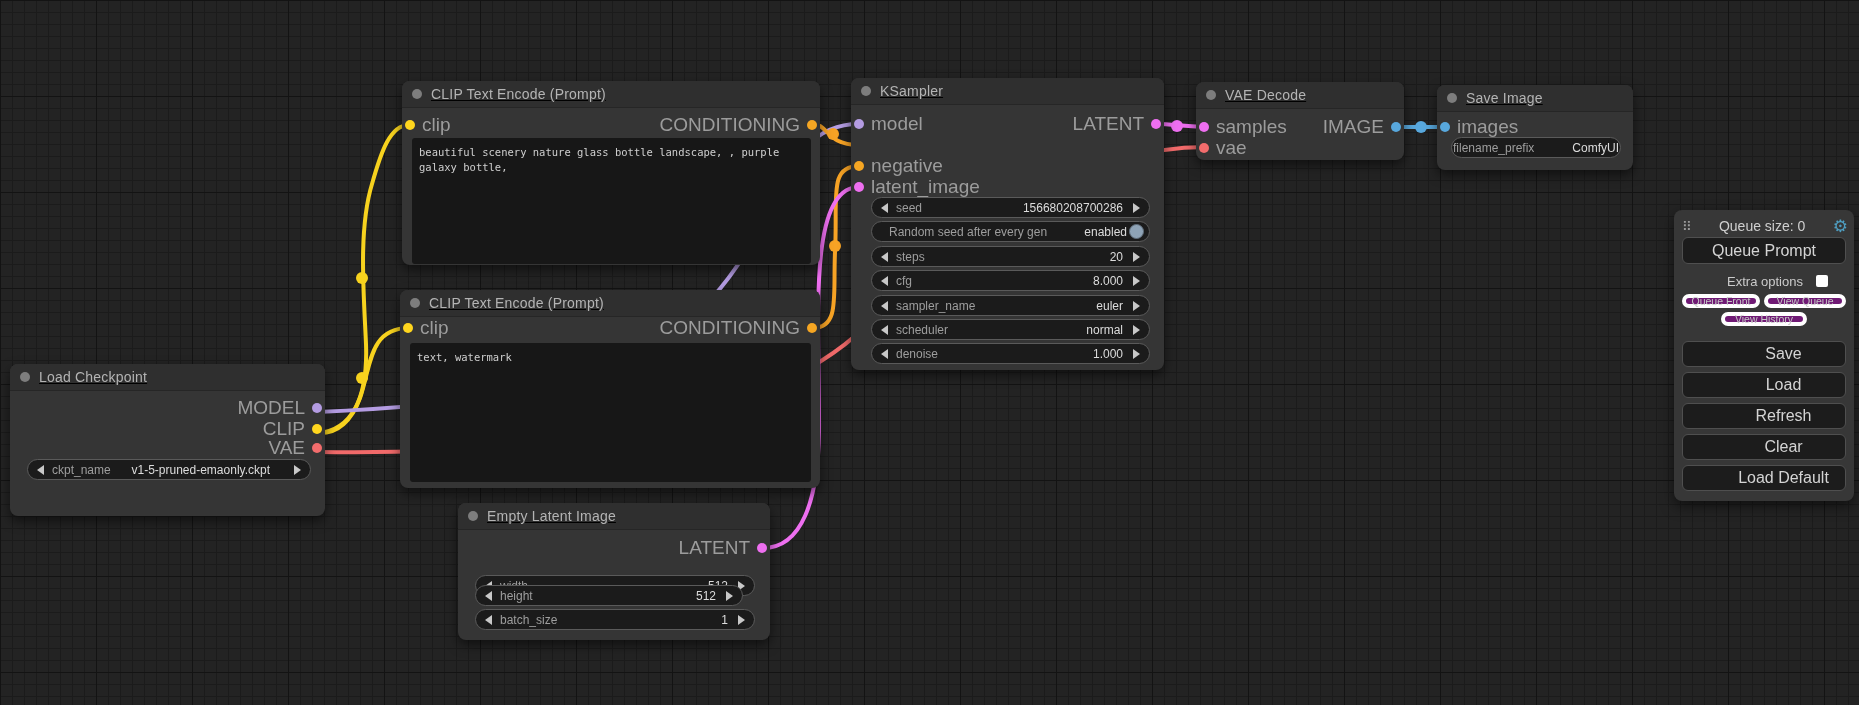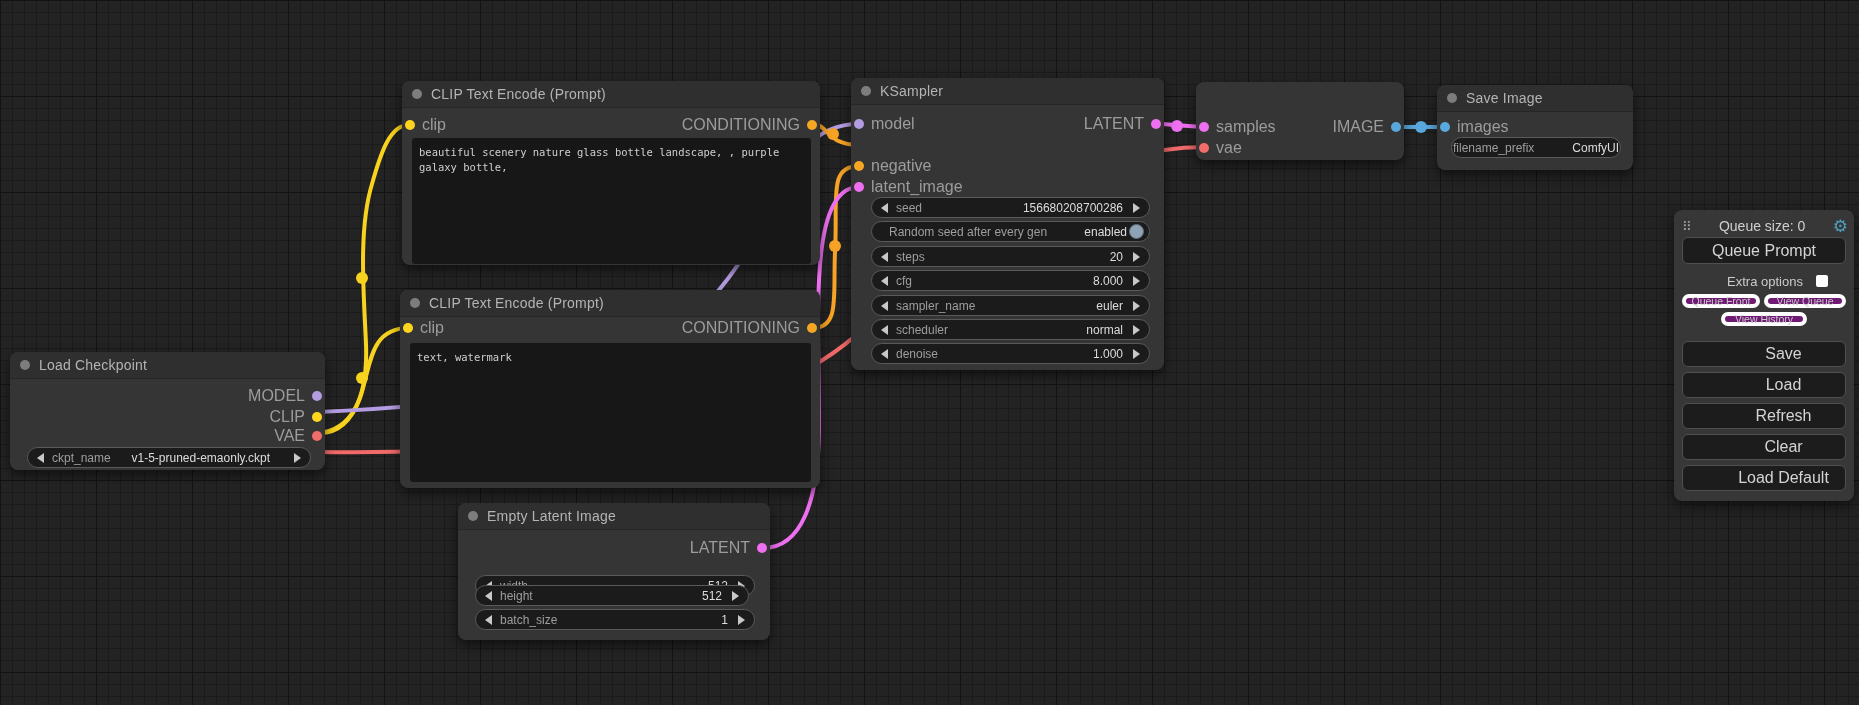--- a/index.html
+++ b/index.html
@@ -11,29 +11,30 @@
       linear-gradient(#131313 1px, transparent 1px),
       linear-gradient(90deg,#131313 1px, transparent 1px),
       linear-gradient(#1b1b1b 1px, transparent 1px),
       linear-gradient(90deg,#1b1b1b 1px, transparent 1px);
     background-size:96px 96px,96px 96px,12px 12px,12px 12px;
   }
   .wires{position:absolute;left:0;top:0;z-index:1;}
   .node{
     position:absolute;background:#353535;border-radius:8px;z-index:2;
     box-shadow:0 5px 12px rgba(0,0,0,.55);
+    text-decoration:underline;
   }
   .nh{height:26px;background:#2f2f2f;border-radius:8px 8px 0 0;display:flex;align-items:center;
       padding:0 10px;border-bottom:1px solid #262626;}
   .cdot{width:10px;height:10px;border-radius:50%;background:#7d7d7d;margin-right:9px;flex:0 0 auto;}
   .nt{color:#b4b4b4;font-size:14px;letter-spacing:.2px;white-space:nowrap;}
   .prow{position:absolute;left:0;right:0;height:20px;display:flex;align-items:center;}
   .pdot{position:absolute;width:10px;height:10px;border-radius:50%;top:5px;}
   .pdot.in{left:3px}.pdot.out{right:3px}
-  .plbl{color:#9c9c9c;font-size:16px;white-space:nowrap;}
+  .plbl{color:#9c9c9c;font-size:19px;white-space:nowrap;}
   .plbl.inl{margin-left:20px}
   .plbl.outl{margin-left:auto;margin-right:20px}
   .c-model{background:#b49ce2}.c-clip{background:#ffd61e}.c-vae{background:#f26c6c}
   .c-cond{background:#f5a623}.c-latent{background:#ee6ff0}.c-image{background:#58a8dd}
   .widget{position:absolute;left:20px;right:14px;height:19px;background:#1b1b1b;
     border:1px solid #5a5a5a;border-radius:11px;display:flex;align-items:center;
     padding:0 9px;font-size:12px;white-space:nowrap;}
   .warrow{width:0;height:0;border-style:solid;flex:0 0 auto;}
   .warrow.l{border-width:5px 7px 5px 0;border-color:transparent #c8c8c8 transparent transparent;}
   .warrow.r{border-width:5px 0 5px 7px;border-color:transparent transparent transparent #c8c8c8;}
@@ -86,21 +87,21 @@
   <g stroke="none">
     <circle cx="362" cy="278" r="6" fill="#f7d21e"></circle>
     <circle cx="362" cy="378" r="6" fill="#f7d21e"></circle>
     <circle cx="833" cy="134" r="6" fill="#f7a325"></circle>
     <circle cx="835" cy="246" r="6" fill="#f7a325"></circle>
     <circle cx="1177" cy="126" r="6" fill="#ee6ff0"></circle>
     <circle cx="1421" cy="127" r="6" fill="#58a8dd"></circle>
   </g>
 </svg>
 
-<div class="node" style="left:10px;top:352px;width:315px;height:118px">
+<div class="node" style="left:10px;top:364px;width:315px;height:152px">
   <div class="nh">
     <span class="cdot"></span>
     <span class="nt">Load Checkpoint</span>
   </div>
   <div class="prow" style="top:34px">
     <span class="plbl outl">MODEL</span>
     <span class="pdot out c-model"></span>
   </div>
   <div class="prow" style="top:55px">
     <span class="plbl outl">CLIP</span>
@@ -203,20 +204,24 @@
   </div>
   <div class="widget" style="top:265px">
     <span class="warrow l"></span>
     <span class="wlbl">denoise</span>
     <span class="wval">1.000</span>
     <span class="warrow r"></span>
   </div>
 </div>
 
 <div class="node" style="left:1196px;top:82px;width:208px;height:78px">
+  <div class="nh">
+    <span class="cdot"></span>
+    <span class="nt">VAE Decode</span>
+  </div>
   <div class="prow" style="top:35px">
     <span class="pdot in c-latent"></span>
     <span class="plbl inl">samples</span>
     <span class="plbl outl">IMAGE</span>
     <span class="pdot out c-image"></span>
   </div>
   <div class="prow" style="top:56px">
     <span class="pdot in c-vae"></span>
     <span class="plbl inl">vae</span>
   </div>
@@ -245,21 +250,21 @@
   <div class="prow" style="top:35px">
     <span class="plbl outl">LATENT</span>
     <span class="pdot out c-latent"></span>
   </div>
   <div class="widget" style="top:72px;left:17px;right:15px">
     <span class="warrow l"></span>
     <span class="wlbl">width</span>
     <span class="wval">512</span>
     <span class="warrow r"></span>
   </div>
-  <div class="widget" style="top:82px;left:17px;right:21px">
+  <div class="widget" style="top:82px;left:17px;right:27px">
     <span class="warrow l"></span>
     <span class="wlbl">height</span>
     <span class="wval">512</span>
     <span class="warrow r"></span>
   </div>
   <div class="widget" style="top:106px;left:17px;right:15px">
     <span class="warrow l"></span>
     <span class="wlbl">batch_size</span>
     <span class="wval">1</span>
     <span class="warrow r"></span>

